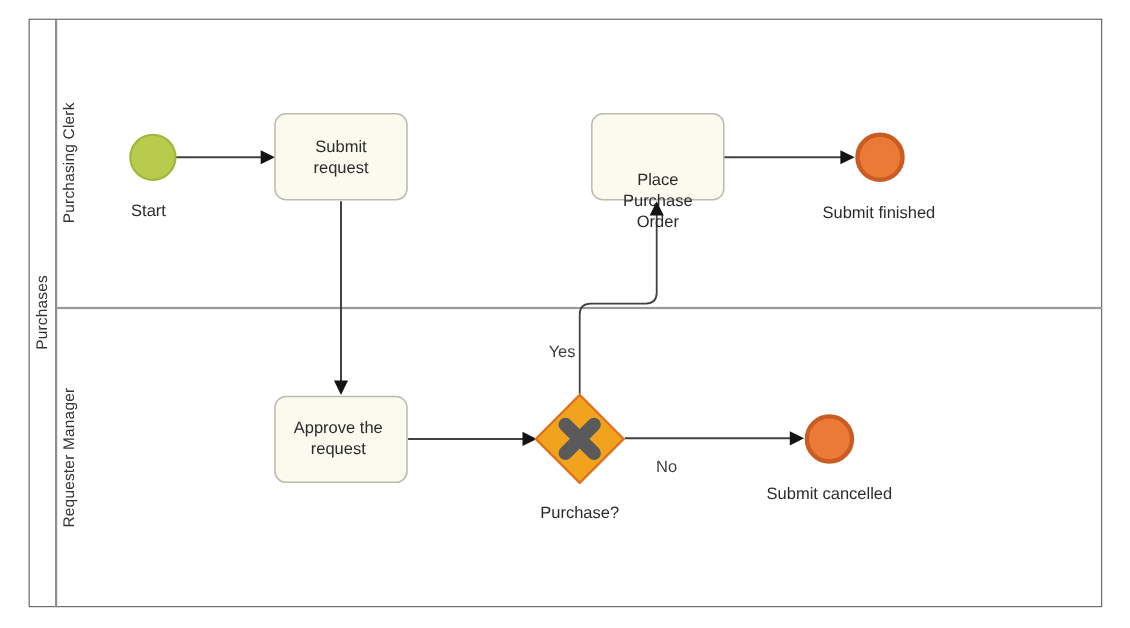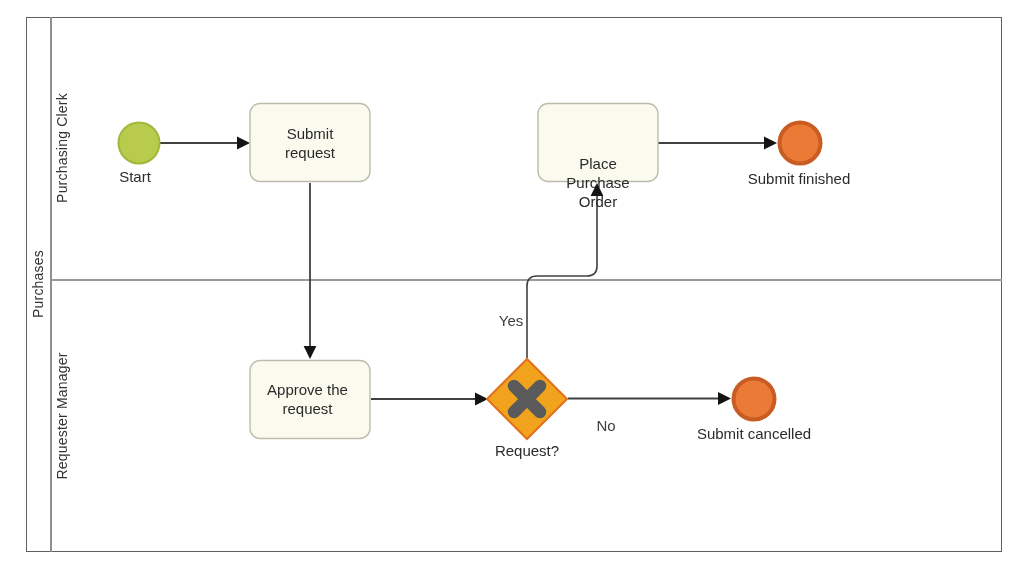--- a/index.html
+++ b/index.html
@@ -13,21 +13,21 @@
   .pool-band-divider{position:absolute;left:50px;top:17px;width:2px;height:535px;background:#8f8f8f;}
   .lane-divider{position:absolute;left:51px;top:279px;width:951px;height:1.6px;background:#9a9a9a;}
   .vlabel{position:absolute;transform:translate(-50%,-50%) rotate(-90deg);
           white-space:nowrap;font-size:14px;color:#333;letter-spacing:.2px;}
   
   .node{position:absolute;}
   .task-label{position:absolute;display:flex;align-items:center;justify-content:center;
               text-align:center;font-size:15px;line-height:19px;padding:0 12px;
               box-sizing:border-box;pointer-events:none;}
   .free-label{position:absolute;transform:translate(-50%,-50%);white-space:nowrap;
-              font-size:15px;color:#2b2b2b;text-align:center;}
+              font-size:15px;color:#2b2b2b;text-align:center;margin-top:16px;}
   .flow-label{position:absolute;transform:translate(-50%,-50%);white-space:nowrap;
               font-size:15px;color:#3d3d3d;}
   svg{display:block;overflow:visible;}
   .overlay{position:absolute;left:0;top:0;}
 </style>
 </head>
 <body>
 
 <div id="canvas">
 
@@ -103,21 +103,21 @@
     </svg>
   </div>
   <div class="task-label" style="left:249px;top:358.5px;width:117px;height:81px;">Approve the request</div>
 
   <div class="node" style="left:485px;top:356.5px;">
     <svg width="84" height="84">
       <polygon points="42,2 82,42 42,82 2,42" stroke-width="2" fill="#f2a31d" stroke="#e1701d"></polygon>
       <path d="M29,29 L55,55 M29,55 L55,29" fill="none" stroke-width="12.5" stroke-linecap="round" stroke="#5a5a5a"></path>
     </svg>
   </div>
-  <div class="free-label" style="left:527px;top:450px;">Request?</div>
+  <div class="free-label" style="left:527px;top:450px;">Purchase?</div>
 
   <div class="node" style="left:729.5px;top:374.5px;">
     <svg width="48" height="48">
       <circle cx="24" cy="24" r="20.5" stroke-width="4" fill="#ec7a37" stroke="#c95c22"></circle>
     </svg>
   </div>
   <div class="free-label" style="left:754px;top:433px;">Submit cancelled</div>
 
 </div>
 

